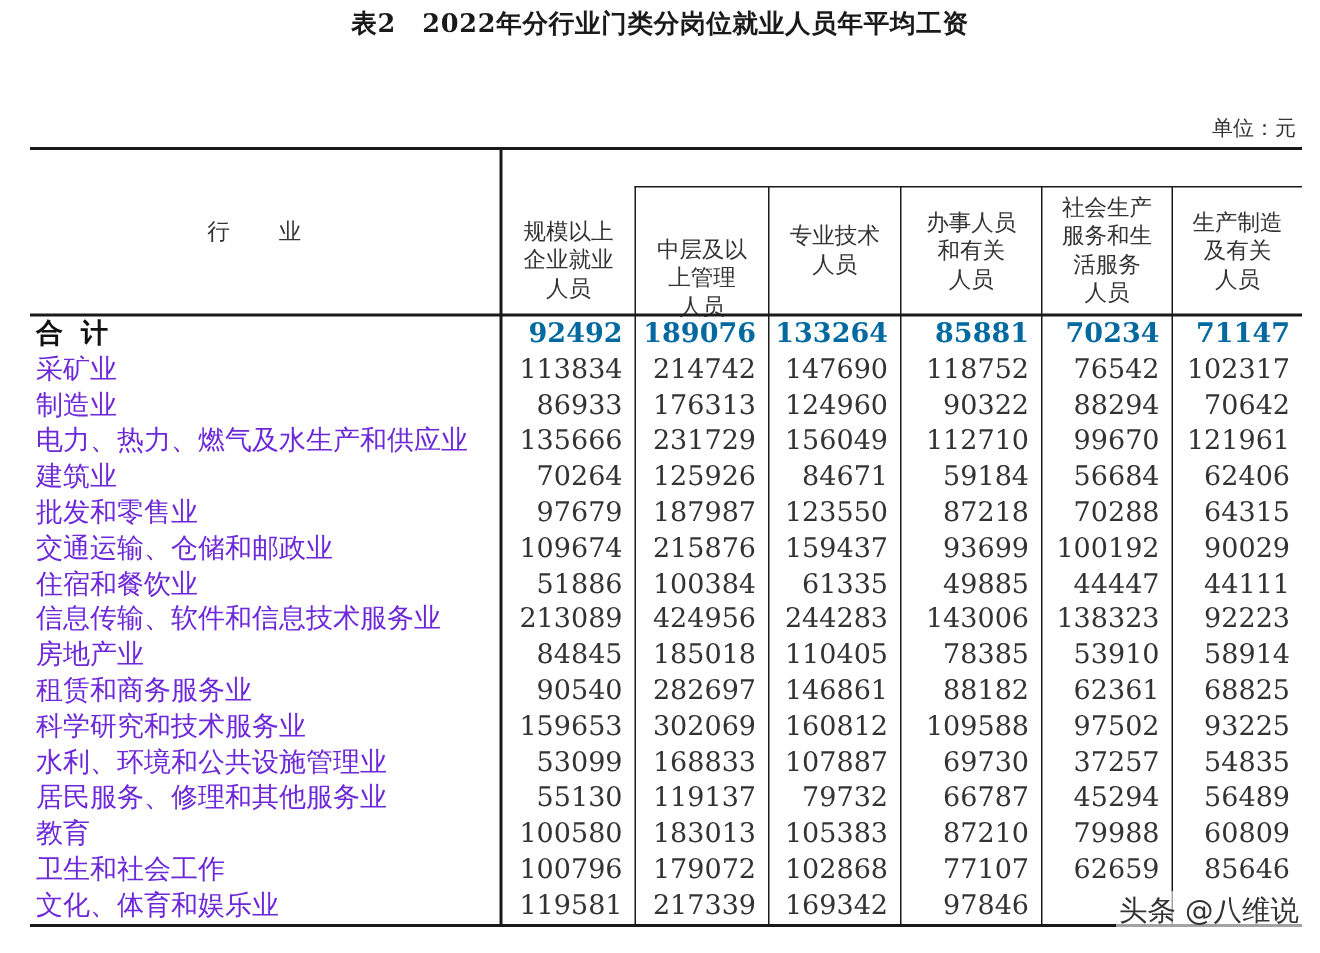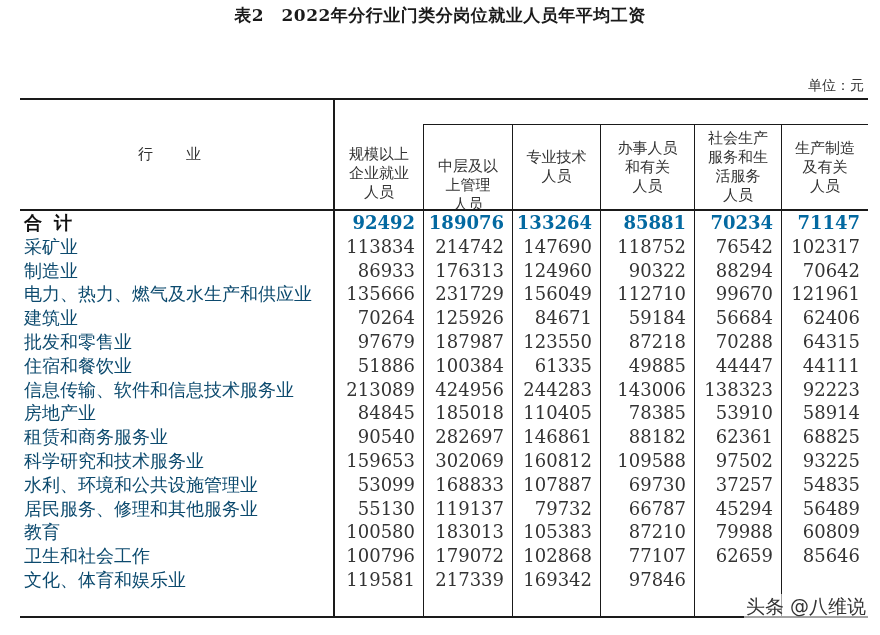--- a/index.html
+++ b/index.html
@@ -15,21 +15,21 @@
                   display: flex; align-items: center; justify-content: center; font-size: 15px; color: #333; letter-spacing: 14px; }
   .hdr-col { position: absolute; display: flex; align-items: center; justify-content: center;
              text-align: center; font-size: 15px; line-height: 19px; color: #333; }
   .hdr-col span { display: block; white-space: pre-line; }
   .vline { position: absolute; background: #1a1a1a; width: 1px; }
   .vline.thick { width: 2px; }
   .hline { position: absolute; background: #1a1a1a; height: 1px; }
   .hline.thick { height: 2px; }
   .rows { position: absolute; left: 0; top: 113px; width: 848px; }
   .row { position: relative; height: 23.8px; display: flex; font-size: 18px; line-height: 23.8px; }
-  .row .name { width: 313px; padding-left: 4px; box-sizing: border-box; color: #0c4a6e; white-space: nowrap; }
+  .row .name { width: 313px; padding-left: 4px; box-sizing: border-box; color: #6d28d9; white-space: nowrap; }
   .row .num { text-align: right; box-sizing: border-box; padding-right: 8px; color: #333; }
   .row.total { font-weight: bold; color: #111; }
   .row.total .name { letter-spacing: 12px; color: #111; }
   .row.total .num { color: #0369a1; }
   .watermark { position: absolute; right: 12px; top: 594px; font-family: "DejaVu Sans", sans-serif;
                font-size: 19px; color: #333; background: rgba(255,255,255,0.6); padding: 0 2px; }
 </style>
 </head>
 <body>
 
@@ -132,20 +132,29 @@
     <div class="row">
       <div class="name">批发和零售业</div>
       <div class="num" style="width:90px">97679</div>
       <div class="num" style="width:89px">187987</div>
       <div class="num" style="width:88px">123550</div>
       <div class="num" style="width:94px">87218</div>
       <div class="num" style="width:87px">70288</div>
       <div class="num" style="width:87px">64315</div>
     </div>
     <div class="row">
+      <div class="name">交通运输、仓储和邮政业</div>
+      <div class="num" style="width:90px">109674</div>
+      <div class="num" style="width:89px">215876</div>
+      <div class="num" style="width:88px">159437</div>
+      <div class="num" style="width:94px">93699</div>
+      <div class="num" style="width:87px">100192</div>
+      <div class="num" style="width:87px">90029</div>
+    </div>
+    <div class="row">
       <div class="name">住宿和餐饮业</div>
       <div class="num" style="width:90px">51886</div>
       <div class="num" style="width:89px">100384</div>
       <div class="num" style="width:88px">61335</div>
       <div class="num" style="width:94px">49885</div>
       <div class="num" style="width:87px">44447</div>
       <div class="num" style="width:87px">44111</div>
     </div>
     <div class="row">
       <div class="name">信息传输、软件和信息技术服务业</div>

